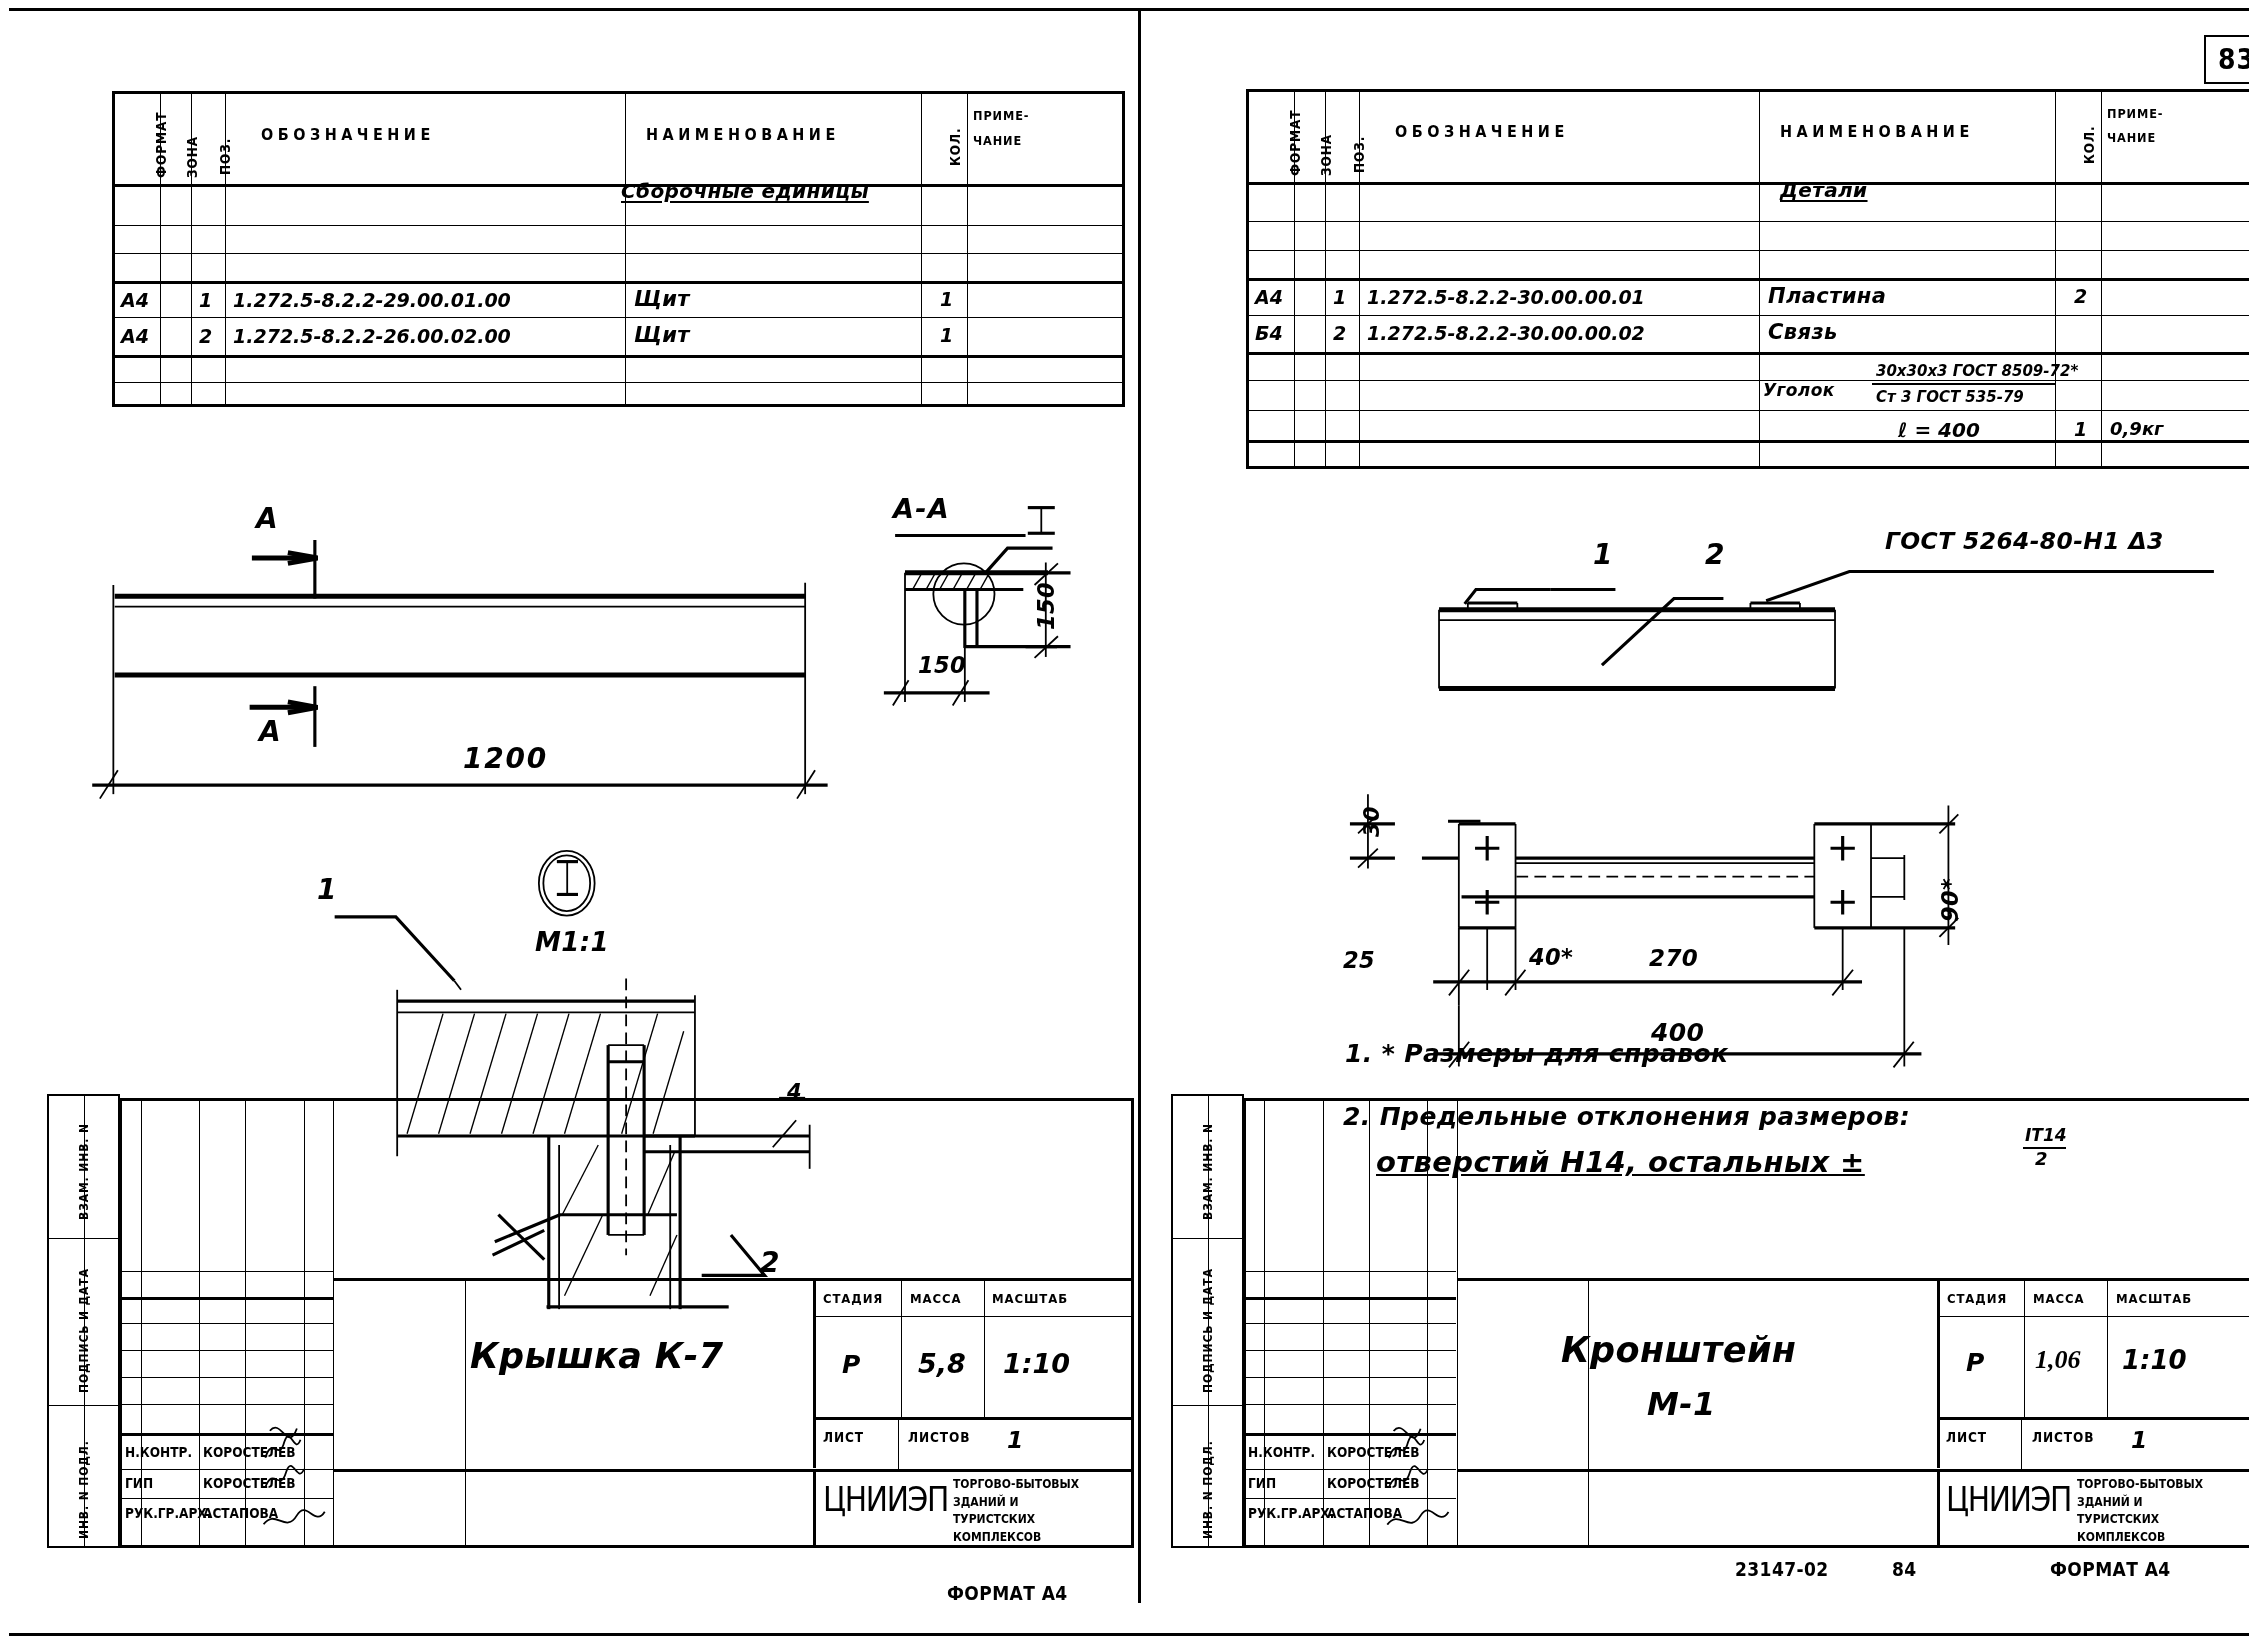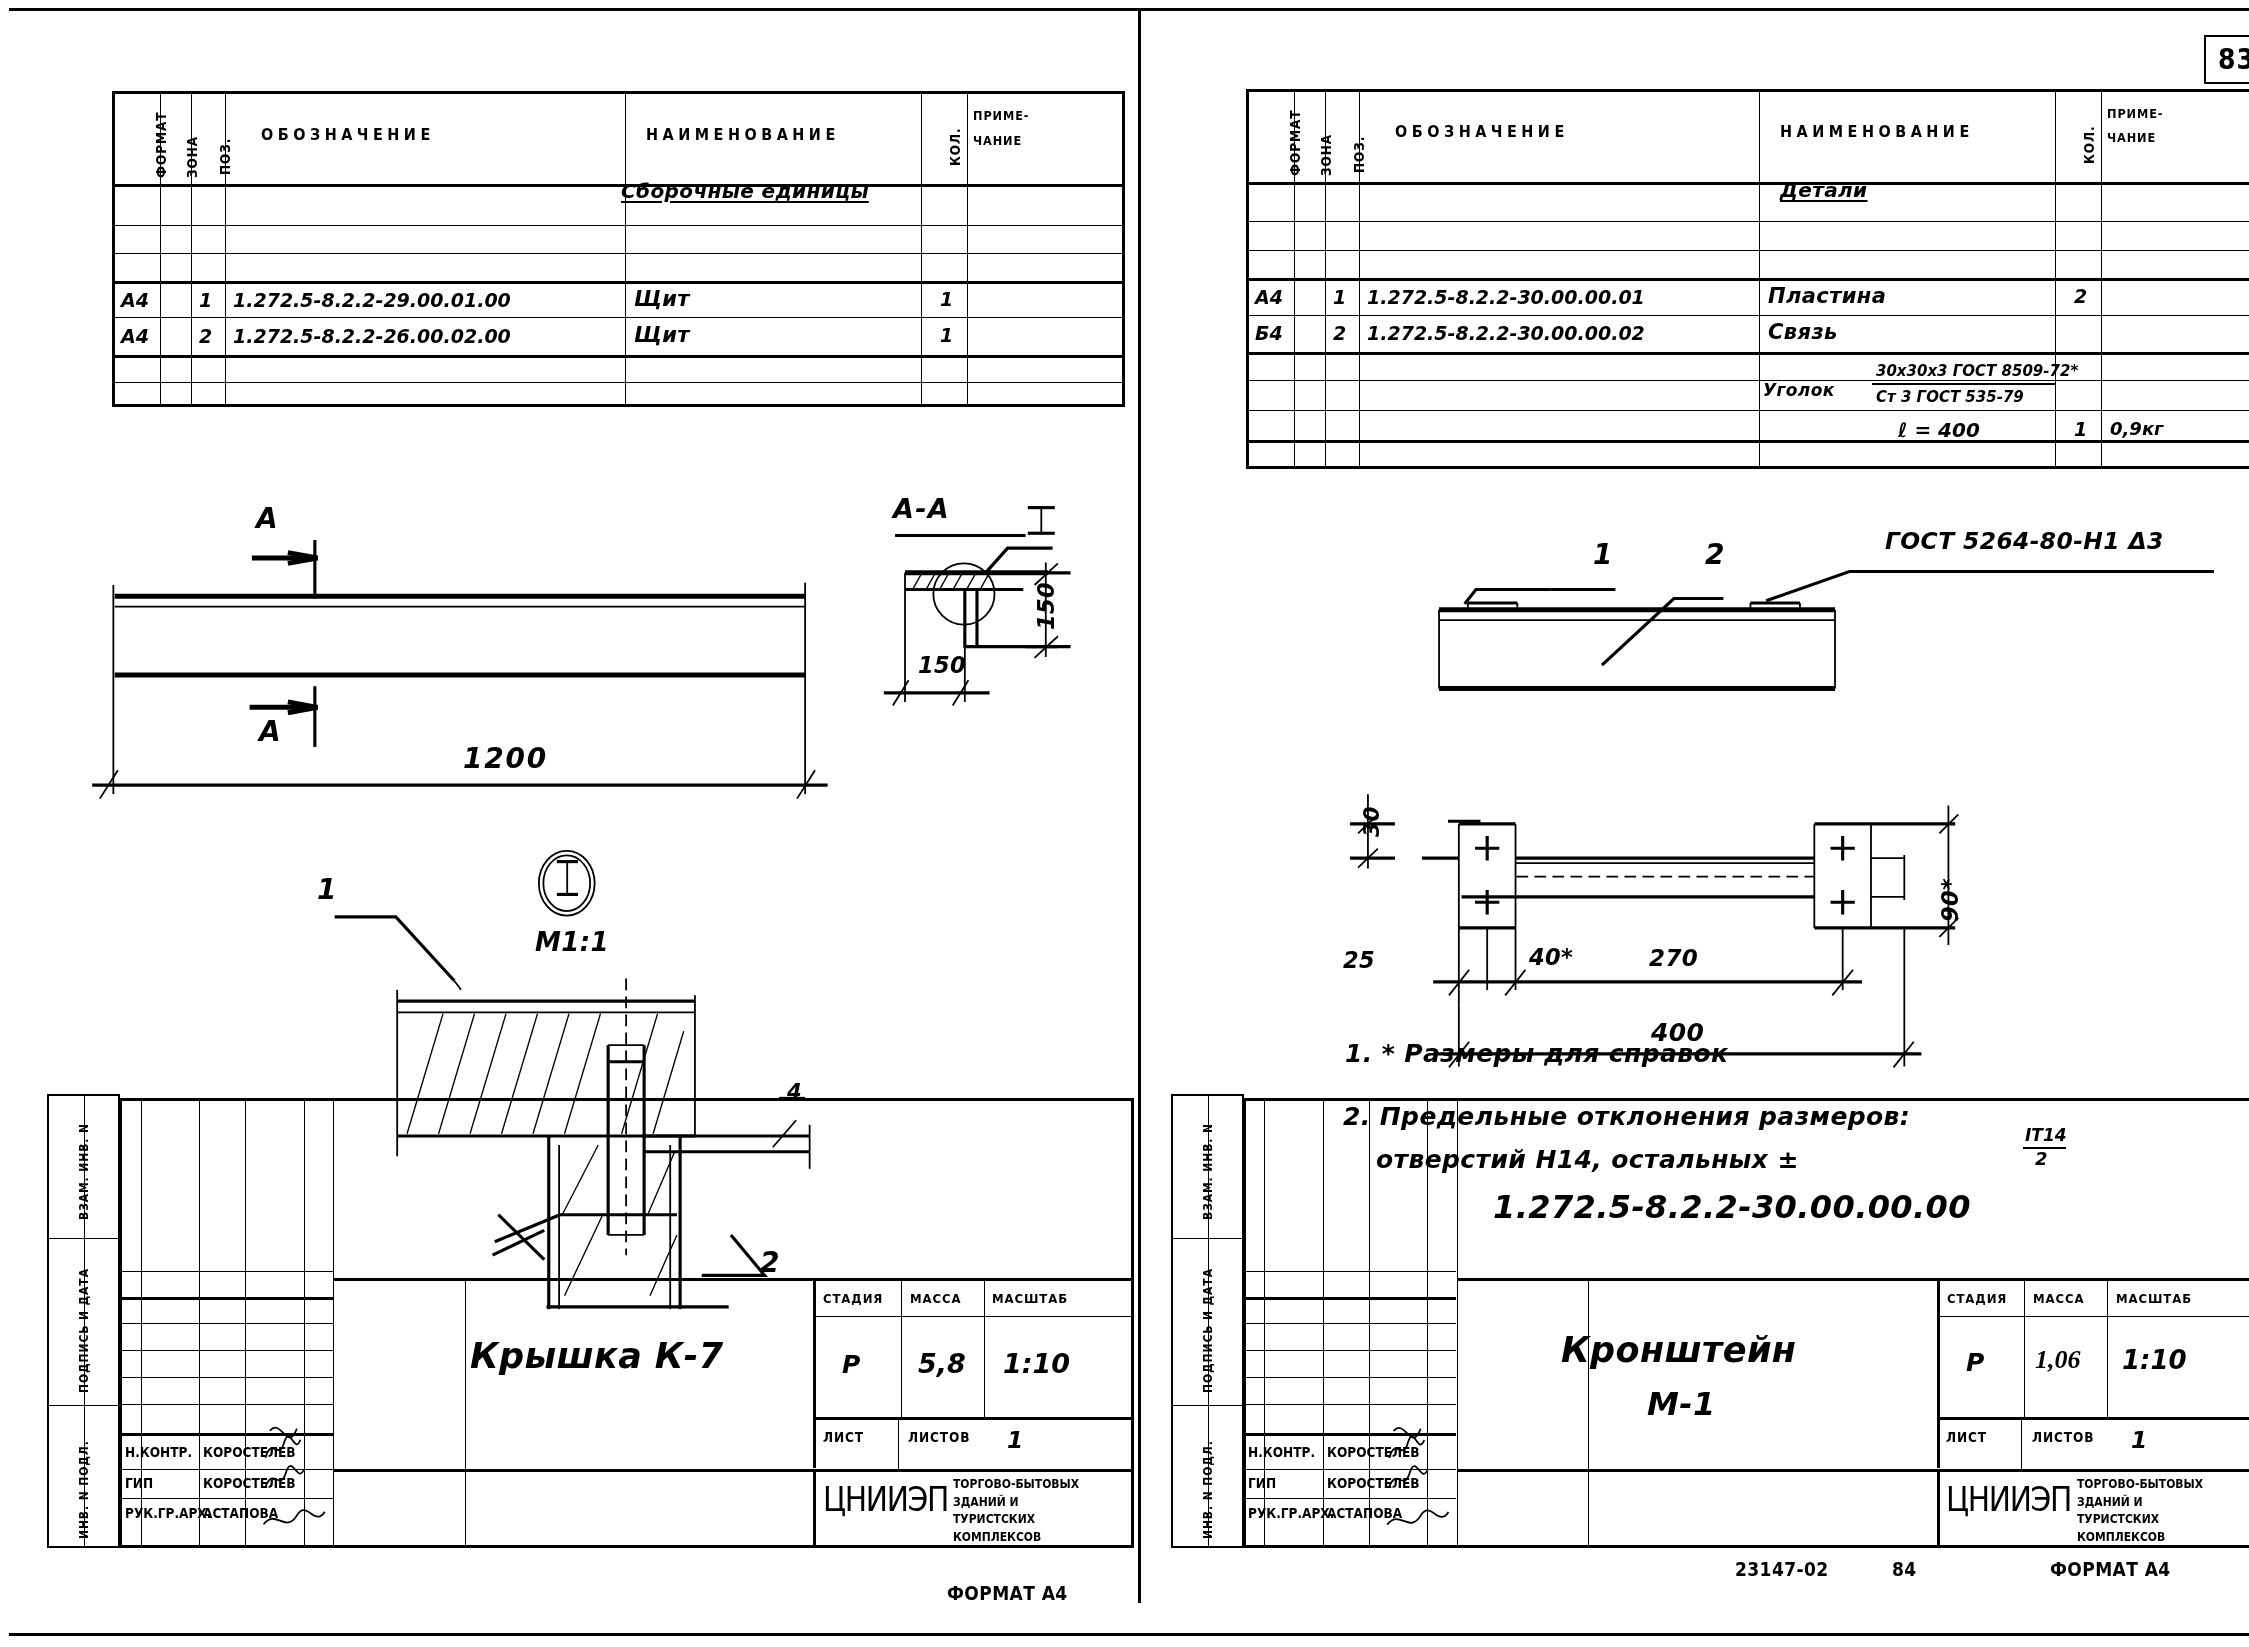--- a/index.html
+++ b/index.html
@@ -423,21 +423,21 @@
 
   <div class="txt hand vert" style="left:1359px;top:837px;transform:rotate(-90deg);font-size:21.6px;">30</div>
   <div class="txt hand vert" style="left:1937px;top:922px;transform:rotate(-90deg);font-size:22.5px;">90*</div>
   <div class="txt hand" style="left:1343px;top:947px;font-size:22.5px;">25</div>
   <div class="txt hand" style="left:1529px;top:944px;font-size:22.5px;">40*</div>
   <div class="txt hand" style="left:1649px;top:945px;font-size:23px;">270</div>
   <div class="txt hand" style="left:1651px;top:1018px;font-size:25px;">400</div>
 
   <div class="txt hand" style="left:1345px;top:1039px;font-size:25px;">1. * Размеры для справок</div>
   <div class="txt hand" style="left:1343px;top:1102px;font-size:25px;">2. Предельные отклонения размеров:</div>
-  <div class="txt hand" style="left:1376px;top:1145px;font-size:25px;">отверстий Н14, остальных ±</div>
+  <div class="txt hand" style="left:1376px;top:1145px;font-size:29px;text-decoration:underline;">отверстий Н14, остальных ±</div>
   <div class="txt handn" style="left:2025px;top:1125px;font-size:17px;">IT14</div>
   <div class="ln" style="left:2023px;top:1147px;width:43px;height:1.8px;"></div>
   <div class="txt handn" style="left:2035px;top:1148px;font-size:18px;">2</div>
 
   <div class="box" style="left:1171px;top:1094px;width:73px;height:454px;border-width:2.7px;"></div>
   <div class="ln vhair" style="left:1208px;top:1096px;height:451px;"></div>
   <div class="ln hair" style="left:1172px;top:1238px;width:71px;"></div>
   <div class="ln hair" style="left:1172px;top:1405px;width:71px;"></div>
   <div class="txt capsml vert" style="left:1201px;top:1220px;transform:rotate(-90deg);font-size:12px;">Взам. инв. N</div>
   <div class="txt capsml vert" style="left:1201px;top:1393px;transform:rotate(-90deg);font-size:12px;">Подпись и дата</div>
@@ -464,21 +464,20 @@
   <div class="ln thick" style="left:1457px;top:1469px;width:801px;"></div>
   <div class="ln thick" style="left:1937px;top:1278px;width:321px;height:3.1px;"></div>
   <div class="ln hair" style="left:1937px;top:1316px;width:321px;"></div>
   <div class="ln thick" style="left:1937px;top:1417px;width:321px;"></div>
   <div class="ln vthick" style="left:1937px;top:1279px;height:189px;"></div>
   <div class="ln vhair" style="left:2024px;top:1279px;height:138px;"></div>
   <div class="ln vhair" style="left:2107px;top:1279px;height:138px;"></div>
   <div class="ln vhair" style="left:2021px;top:1417px;height:52px;"></div>
   <div class="ln vthick" style="left:1937px;top:1471px;height:77px;"></div>
 
-  <div class="txt handn" style="left:1493px;top:1188px;font-size:32px;letter-spacing:0.4px;">1.272.5-8.2.2-30.00.00.00</div>
   <div class="txt hand" style="left:1561px;top:1330px;font-size:35px;">Кронштейн</div>
   <div class="txt hand" style="left:1647px;top:1385px;font-size:32px;">М-1</div>
 
   <div class="txt capsml" style="left:1947px;top:1291px;font-size:13px;">Стадия</div>
   <div class="txt capsml" style="left:2033px;top:1291px;font-size:13px;">Масса</div>
   <div class="txt capsml" style="left:2116px;top:1291px;font-size:13px;">Масштаб</div>
   <div class="txt handn" style="left:1966px;top:1348px;font-size:25px;">Р</div>
   <div class="txt handn" style="left:2035px;top:1345px;font-size:26px;font-family:Liberation Serif, serif;">1,06</div>
   <div class="txt handn" style="left:2122px;top:1345px;font-size:26px;">1:10</div>
   <div class="txt capsml" style="left:1946px;top:1429px;font-size:13.5px;">Лист</div>

